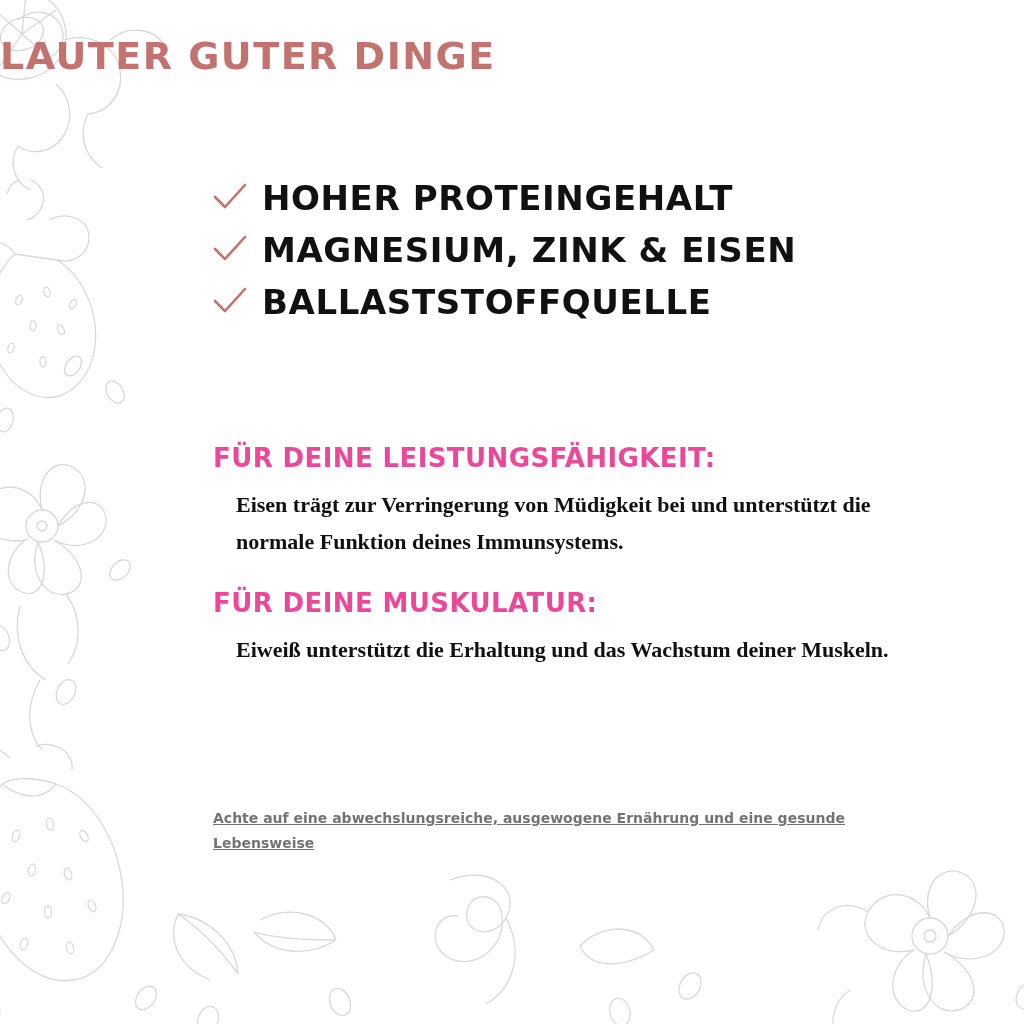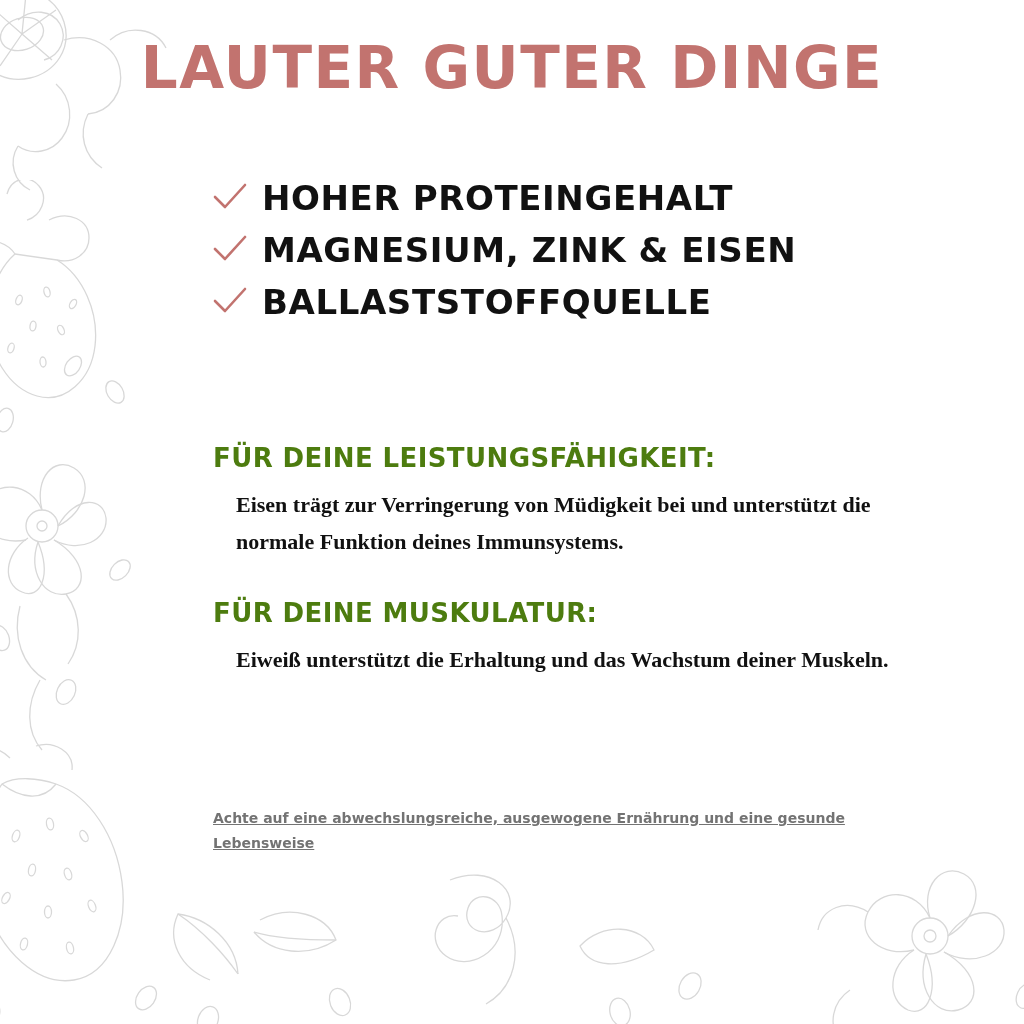--- a/index.html
+++ b/index.html
@@ -41,24 +41,24 @@
   .content {
     position: relative;
     z-index: 2;
   }
 
   .headline {
     position: absolute;
     left: 0;
     top: 34px;
     width: 1024px;
-    text-align: center;
-    font-family: "DejaVu Sans", sans-serif;
-    font-weight: bold;
-    font-size: 58px;
+    text-align: left;
+    font-family: "DejaVu Sans", sans-serif;
+    font-weight: bold;
+    font-size: 38px;
     letter-spacing: 1.5px;
     color: #c2736f;
     text-transform: uppercase;
   }
 
   .bullets {
     position: absolute;
     left: 212px;
     top: 172px;
     width: 720px;
@@ -91,21 +91,21 @@
     width: 760px;
   }
   .section {
     margin-bottom: 26px;
   }
   .section-title {
     font-family: "DejaVu Sans", sans-serif;
     font-weight: bold;
     font-size: 26px;
     letter-spacing: 0.4px;
-    color: #4d7c0f;
+    color: #ec4899;
     text-transform: uppercase;
     margin-bottom: 14px;
   }
   .section-body {
     font-family: Liberation Serif, serif;
     font-weight: bold;
     font-size: 22px;
     line-height: 1.66;
     color: #111111;
     padding-left: 23px;
@@ -271,21 +271,21 @@
 
     </div>
 
     <div class="sections">
 
       <div class="section">
         <div class="section-title">FÜR DEINE LEISTUNGSFÄHIGKEIT:</div>
         <div class="section-body">Eisen trägt zur Verringerung von Müdigkeit bei und unterstützt die normale Funktion deines Immunsystems.</div>
       </div>
 
-      <div class="section" style="margin-top:38px;">
+      <div class="section" style="margin-top:28px;">
         <div class="section-title">FÜR DEINE MUSKULATUR:</div>
         <div class="section-body">Eiweiß unterstützt die Erhaltung und das Wachstum deiner Muskeln.</div>
       </div>
 
     </div>
 
     <div class="footnote">Achte auf eine abwechslungsreiche, ausgewogene Ernährung und eine gesunde Lebensweise</div>
 
   </div>
 </div>

